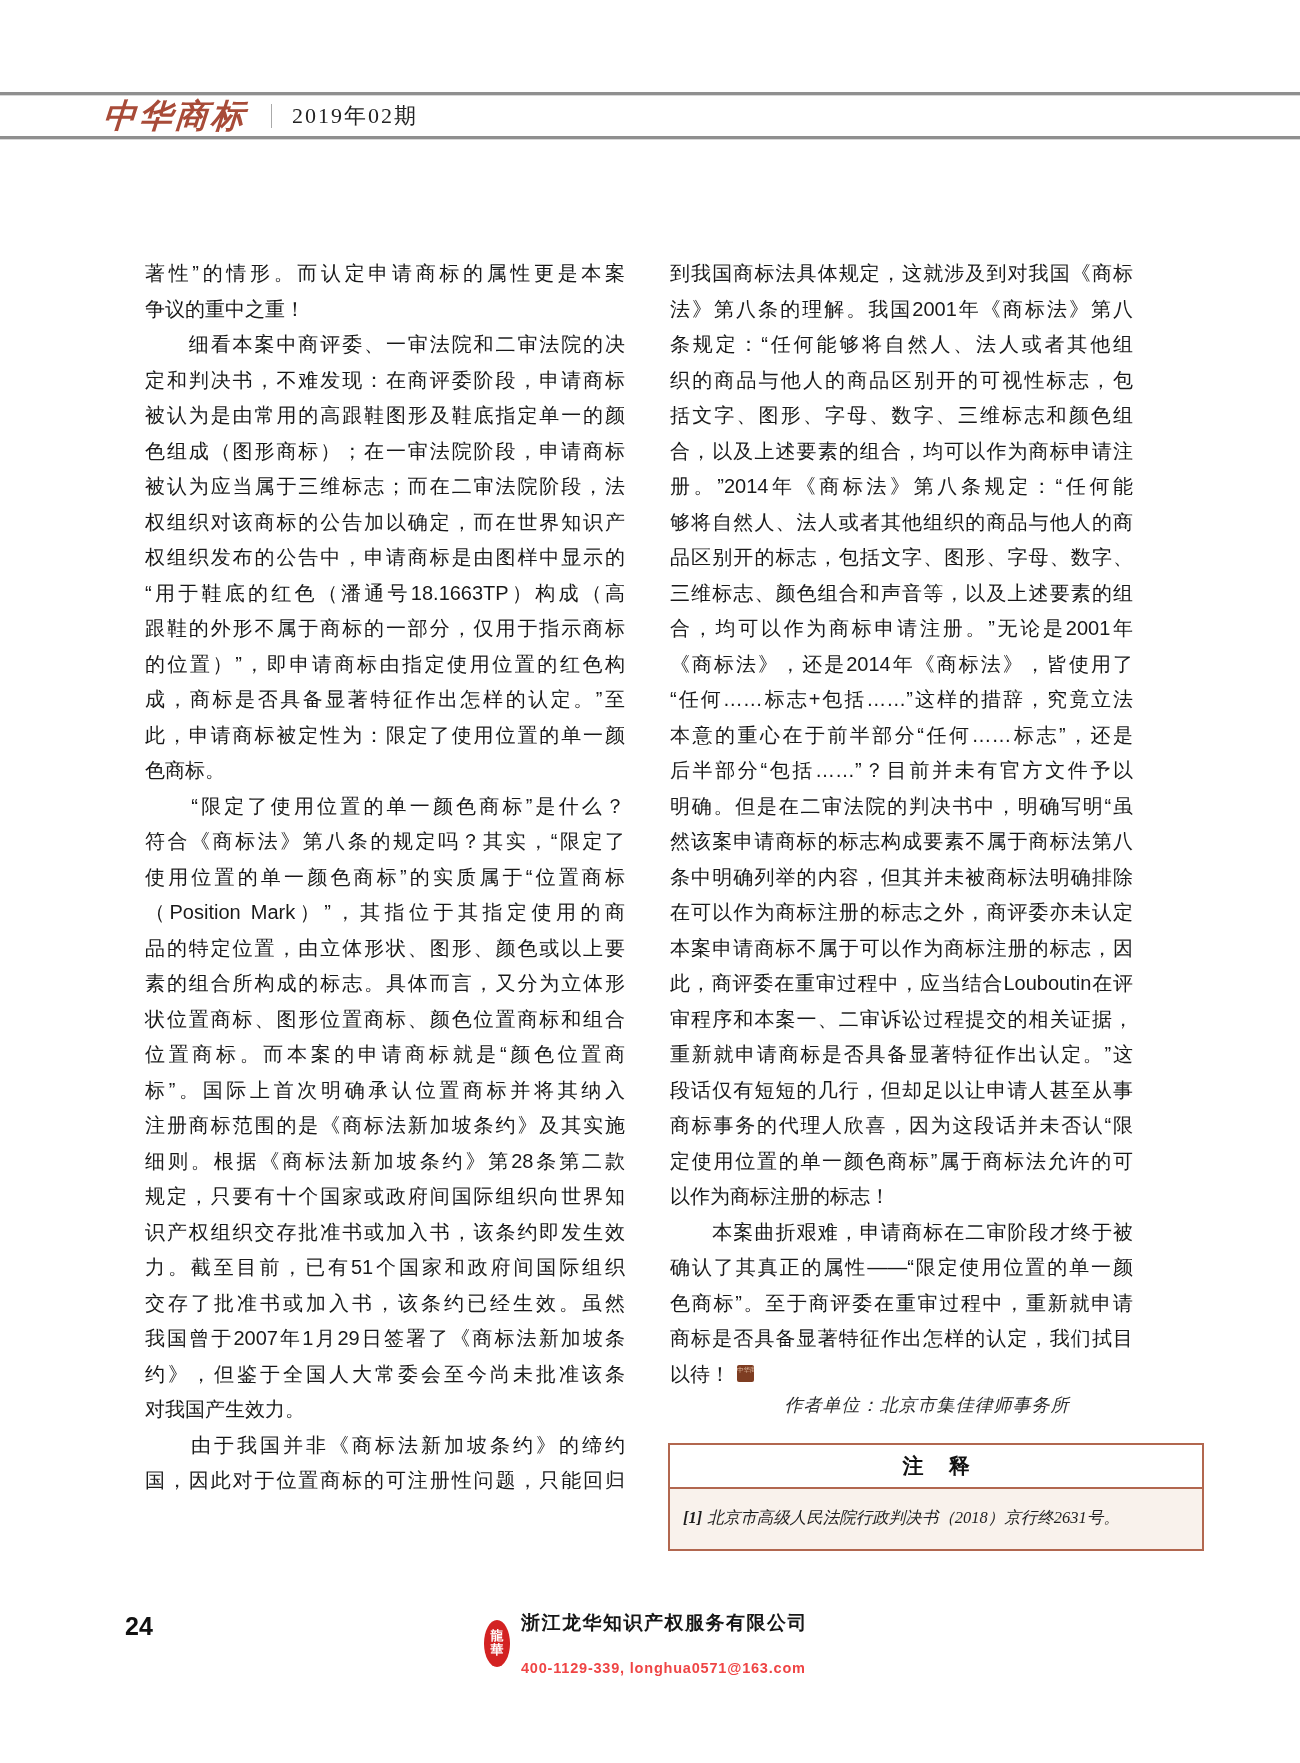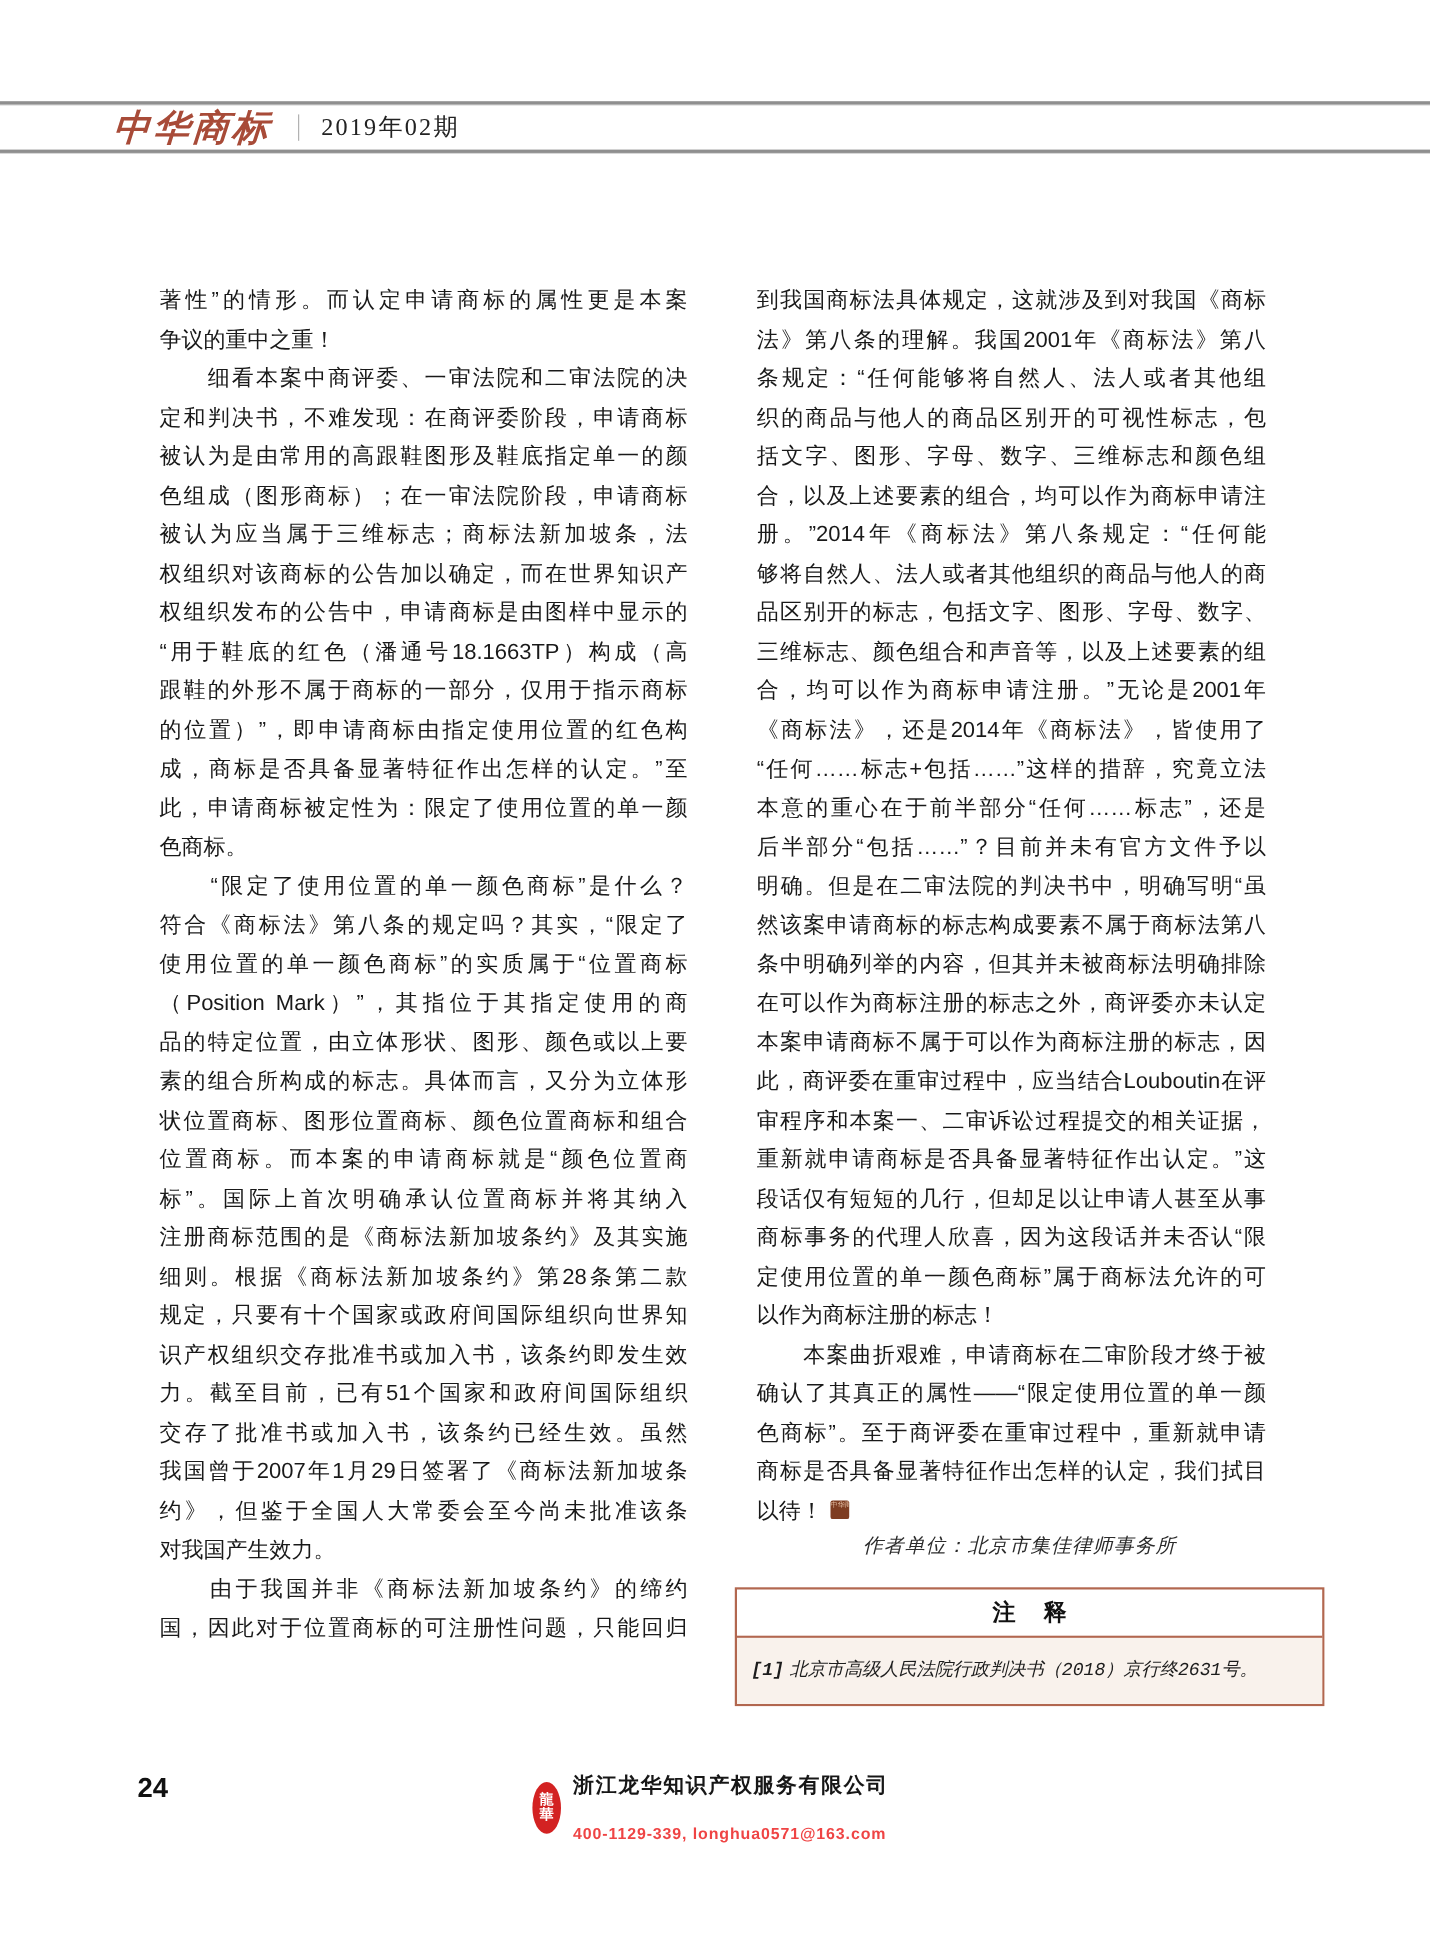--- a/index.html
+++ b/index.html
@@ -12,21 +12,21 @@
   .rule.bottom{top:136px;}
   .header{position:absolute;left:103px;top:95px;height:42px;display:flex;align-items:center;}
   .brand{font-family:"DejaVu Serif",serif;font-style:italic;font-weight:bold;
          font-size:33px;color:#a84b38;letter-spacing:3px;transform:skewX(-4deg);}
   .hdr-divider{width:1px;height:24px;background:#aaaaaa;margin:0 20px 0 24px;}
   .issue{font-family:"Liberation Serif",serif;font-size:22px;color:#222;letter-spacing:2px;}
 
   
   .col{position:absolute;top:256px;font-size:20px;line-height:35.5px;color:#191919;}
   .col.left{left:145px;width:480px;}
-  .col.right{left:688px;width:463px;}
+  .col.right{left:670px;width:463px;}
   .tline{height:35.5px;white-space:nowrap;text-align:justify;text-align-last:justify;}
   .tline.end{text-align-last:left;}
   .lastline{height:35.5px;white-space:nowrap;text-align:left;}
 
   
   .seal{display:inline-block;width:17px;height:17px;background:#7e3d22;margin-left:7px;
         vertical-align:-1px;color:#e3bfa4;font-size:6.5px;line-height:8px;
         word-break:break-all;overflow:hidden;text-align:center;padding-top:1px;
         box-sizing:border-box;border-radius:2px;}
 
@@ -35,21 +35,21 @@
           color:#2b2b2b;letter-spacing:1px;text-align:center;}
 
   
   .notebox{position:absolute;left:668px;top:1443px;width:536px;box-sizing:border-box;
            border:2px solid #b2674f;background:#ffffff;}
   .notebox .nb-title{height:42px;line-height:42px;text-align:center;font-size:21px;
            letter-spacing:10px;color:#111;font-family:"Liberation Serif",serif;font-weight:600;
            text-indent:10px;}
   .notebox .nb-divider{height:0;border-top:2px solid #b2674f;}
   .notebox .nb-body{background:#f9f2ec;padding:18px 13px 20px 13px;
-           font-family:Liberation Mono, monospace;font-style:italic;font-size:16.5px;
+           font-family:Liberation Serif, serif;font-style:italic;font-size:16.5px;
            color:#1c1c1c;white-space:nowrap;}
   .notebox .nb-label{font-weight:bold;font-style:italic;margin-right:5px;}
 
   
   .pagenum{position:absolute;left:125px;top:1612px;font-size:25px;font-weight:600;color:#111;}
   .footer-center{position:absolute;left:484px;top:1610px;display:flex;align-items:center;}
   .flogo{width:26px;height:47px;background:#d32222;border-radius:50%;
          display:flex;flex-direction:column;align-items:center;justify-content:center;
          color:#fff;font-size:13px;line-height:14px;font-weight:bold;flex:0 0 auto;}
   .fco{margin-left:11px;}
@@ -71,21 +71,21 @@
     <span class="issue">2019年02期</span>
   </div>
 
   <div class="col left" id="col-left">
       <div class="tline">著性”的情形。而认定申请商标的属性更是本案</div>
       <div class="tline end">争议的重中之重！</div>
       <div class="tline">　　细看本案中商评委、一审法院和二审法院的决</div>
       <div class="tline">定和判决书，不难发现：在商评委阶段，申请商标</div>
       <div class="tline">被认为是由常用的高跟鞋图形及鞋底指定单一的颜</div>
       <div class="tline">色组成（图形商标）；在一审法院阶段，申请商标</div>
-      <div class="tline">被认为应当属于三维标志；商标法新加坡条，法</div>
+      <div class="tline">被认为应当属于三维标志；而在二审法院阶段，法</div>
       <div class="tline">权组织对该商标的公告加以确定，而在世界知识产</div>
       <div class="tline">权组织发布的公告中，申请商标是由图样中显示的</div>
       <div class="tline">“用于鞋底的红色（潘通号18.1663TP）构成（高</div>
       <div class="tline">跟鞋的外形不属于商标的一部分，仅用于指示商标</div>
       <div class="tline">的位置）”，即申请商标由指定使用位置的红色构</div>
       <div class="tline">成，商标是否具备显著特征作出怎样的认定。”至</div>
       <div class="tline">此，申请商标被定性为：限定了使用位置的单一颜</div>
       <div class="tline end">色商标。</div>
       <div class="tline">　　“限定了使用位置的单一颜色商标”是什么？</div>
       <div class="tline">符合《商标法》第八条的规定吗？其实，“限定了</div>

